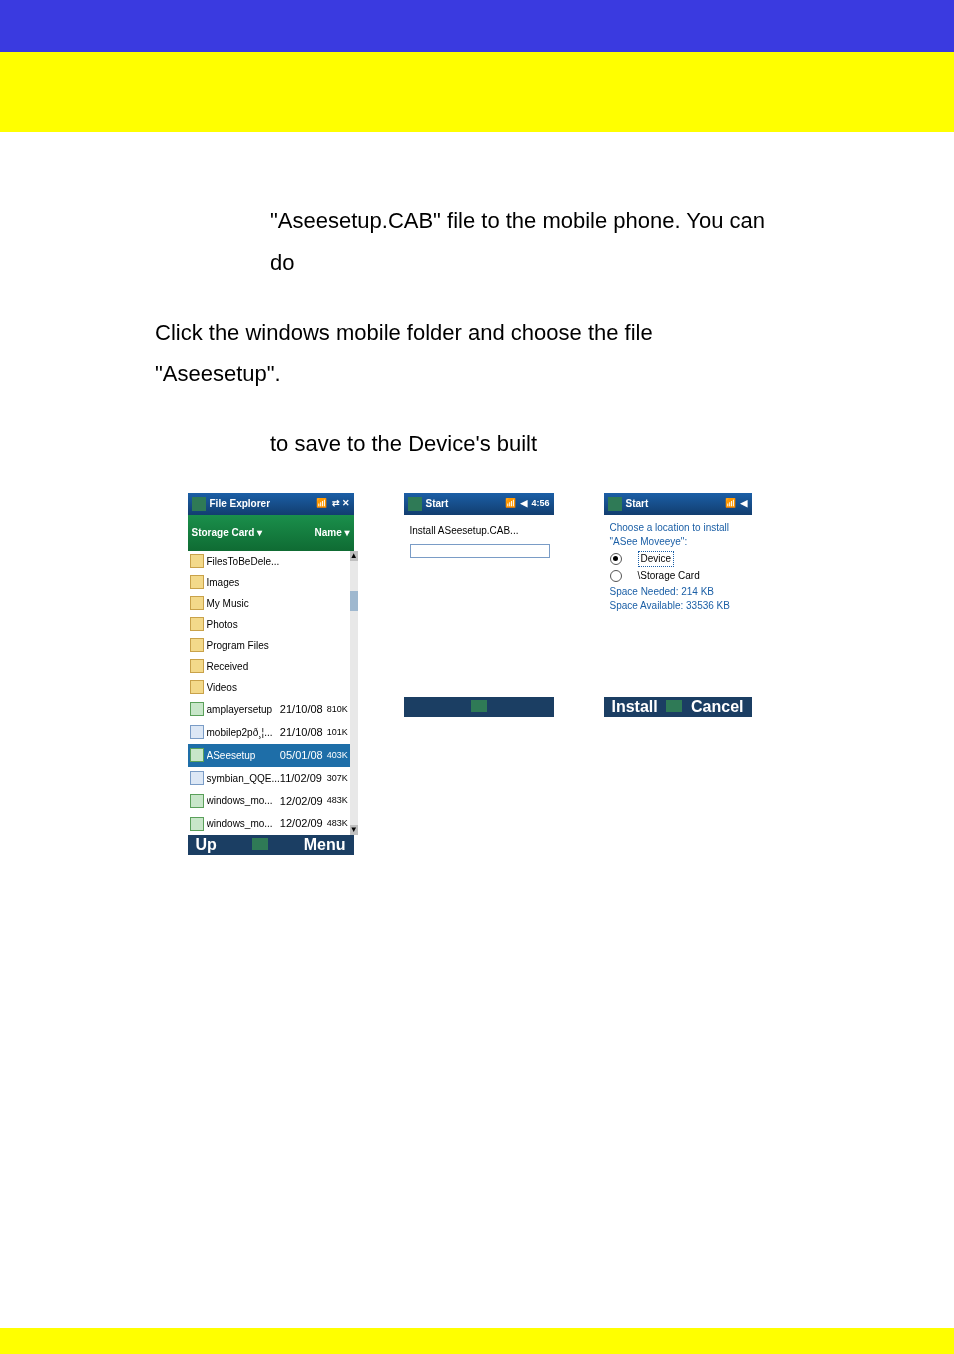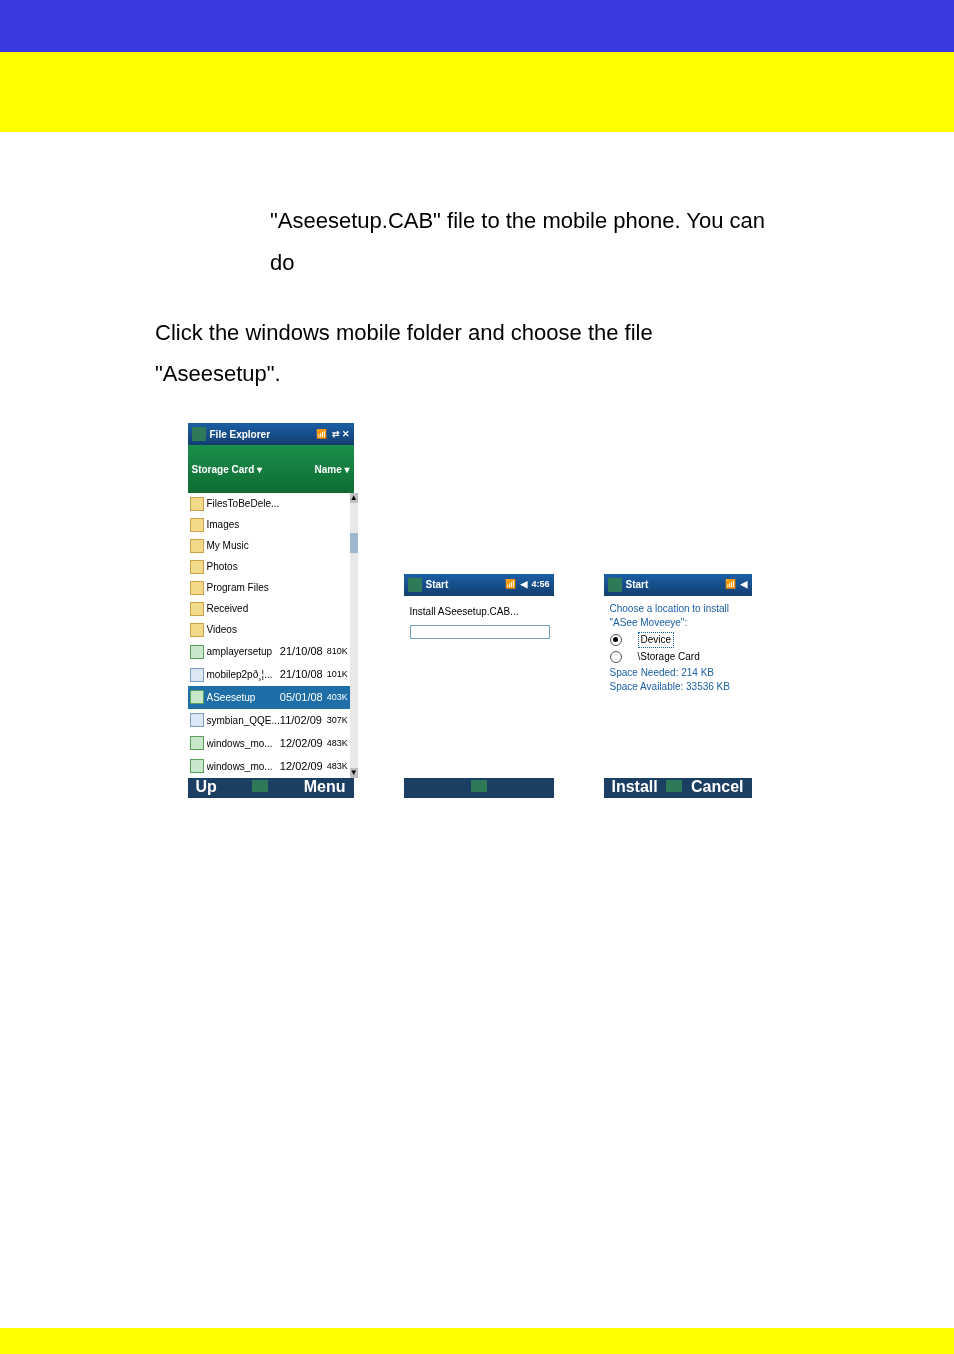--- a/index.html
+++ b/index.html
@@ -29,21 +29,21 @@
     margin: 28px 0;
   }
   .indent {
     padding-left: 115px;
   }
   .screens {
     display: flex;
     justify-content: center;
     gap: 50px;
     margin-top: 6px;
-    align-items: flex-end;
+    align-items: flex-start;
   }
 
   
   .phone {
     font-family: Tahoma, Verdana, sans-serif;
     font-size: 10px;
     color: #000;
     display: flex;
     flex-direction: column;
   }
@@ -98,21 +98,21 @@
   
   .p1 {
     width: 166px;
   }
   .p1 .pathbar {
     background: linear-gradient(#1a8f4b, #0f6b33);
     color: #fff;
     height: 16px;
     display: flex;
     align-items: center;
-    padding: 16px 4px;
+    padding: 10px 4px;
     font-weight: bold;
   }
   .p1 .pathbar .right {
     margin-left: auto;
   }
   .p1 .outer {
     display: flex;
   }
   .p1 .body {
     background: #fff;
@@ -239,20 +239,21 @@
 
 <div class="topbar"></div>
 <div class="yellowband"></div>
 
 <div class="content">
 
   <div class="para indent">"Aseesetup.CAB" file to the mobile phone. You can do</div>
 
   <div class="para">Click the windows mobile folder and choose the file "Aseesetup".</div>
 
+  <div class="para indent">to save to the Device's built</div>
 
 
   <div class="screens">
 
     <div class="phone p1">
       <div class="titlebar">
         <span class="winicon"></span>
         <span>File Explorer</span>
         <div class="statusicons">
           <span>📶</span>

